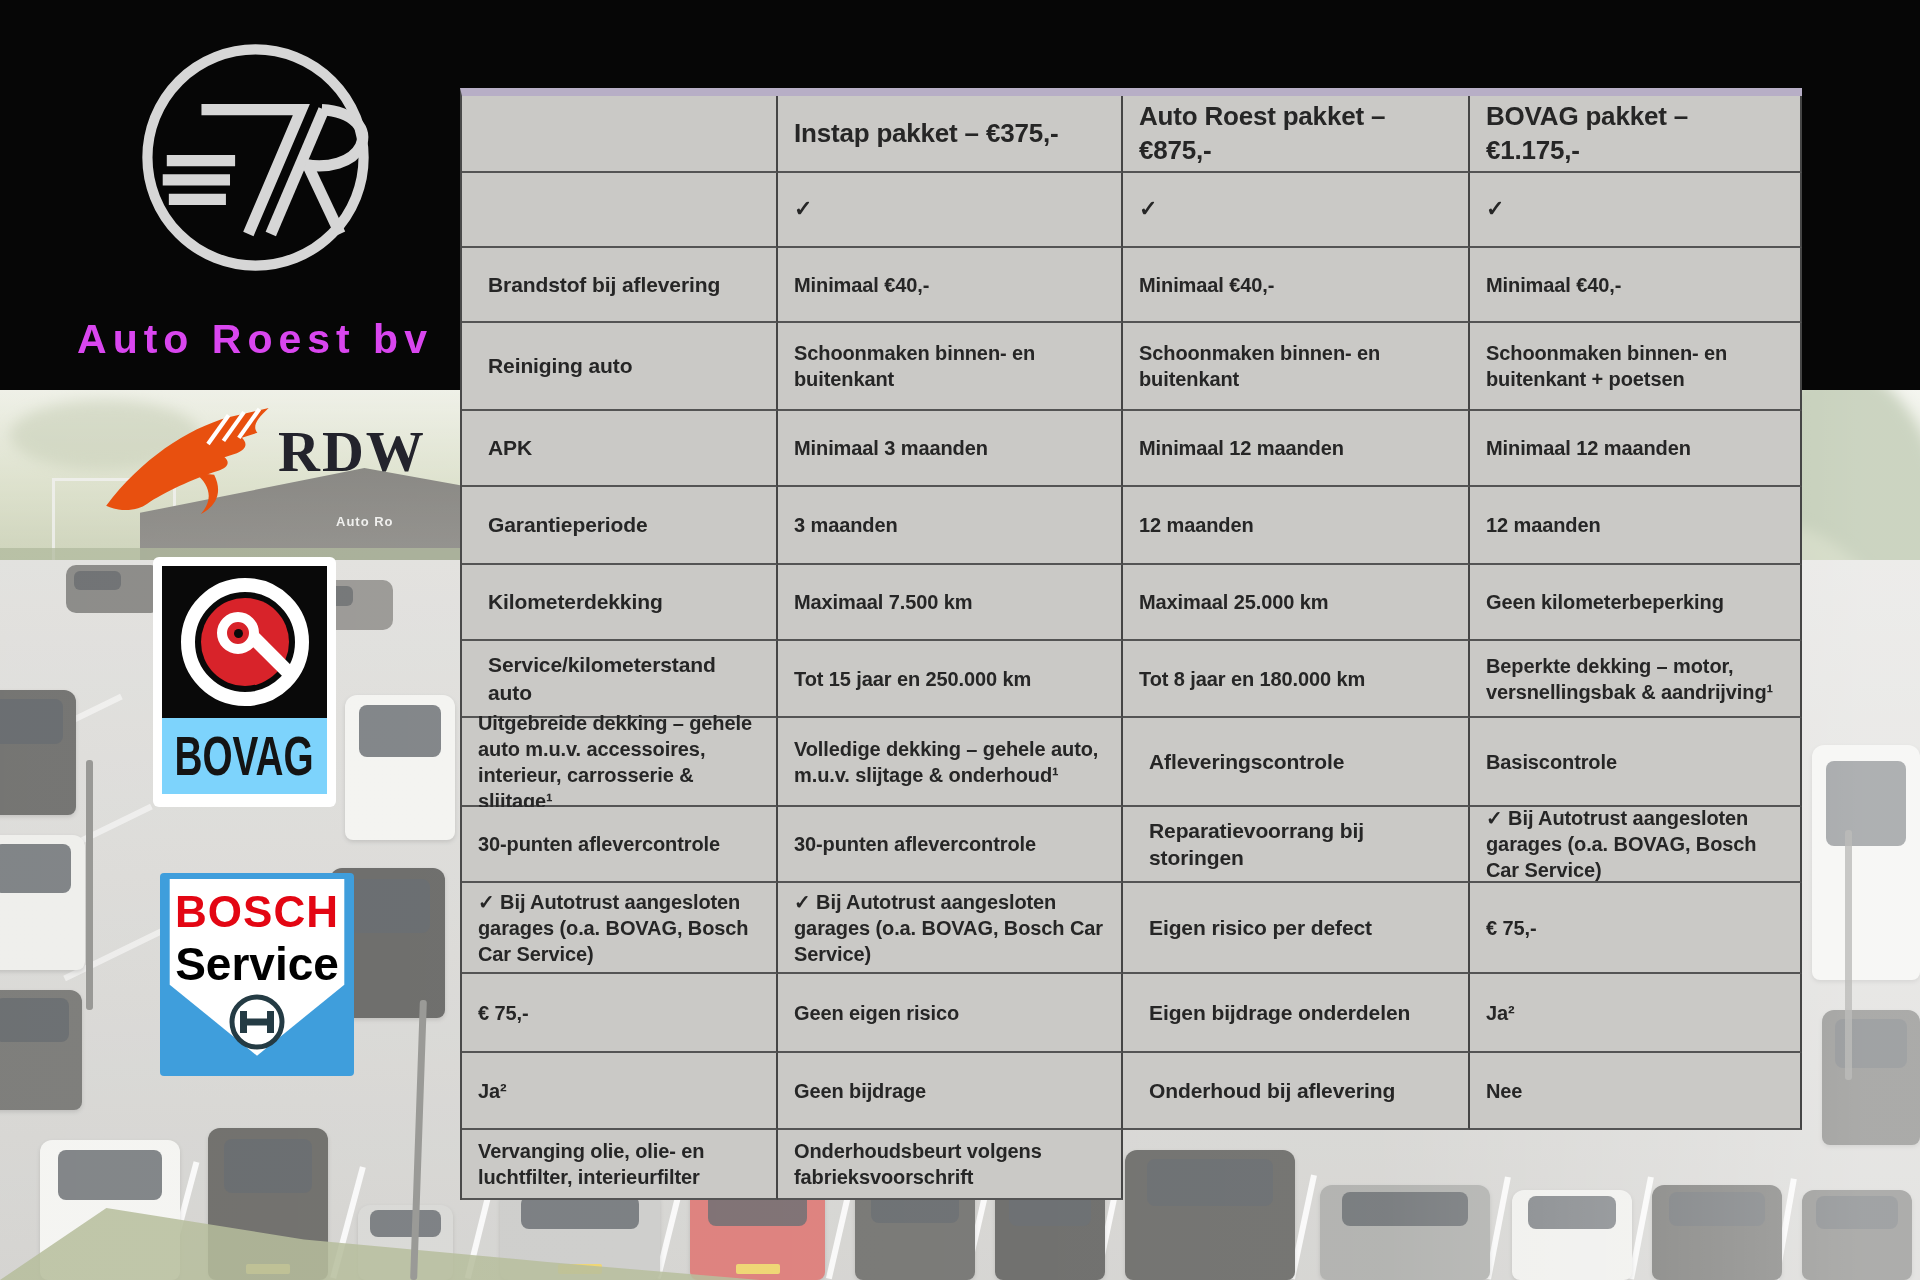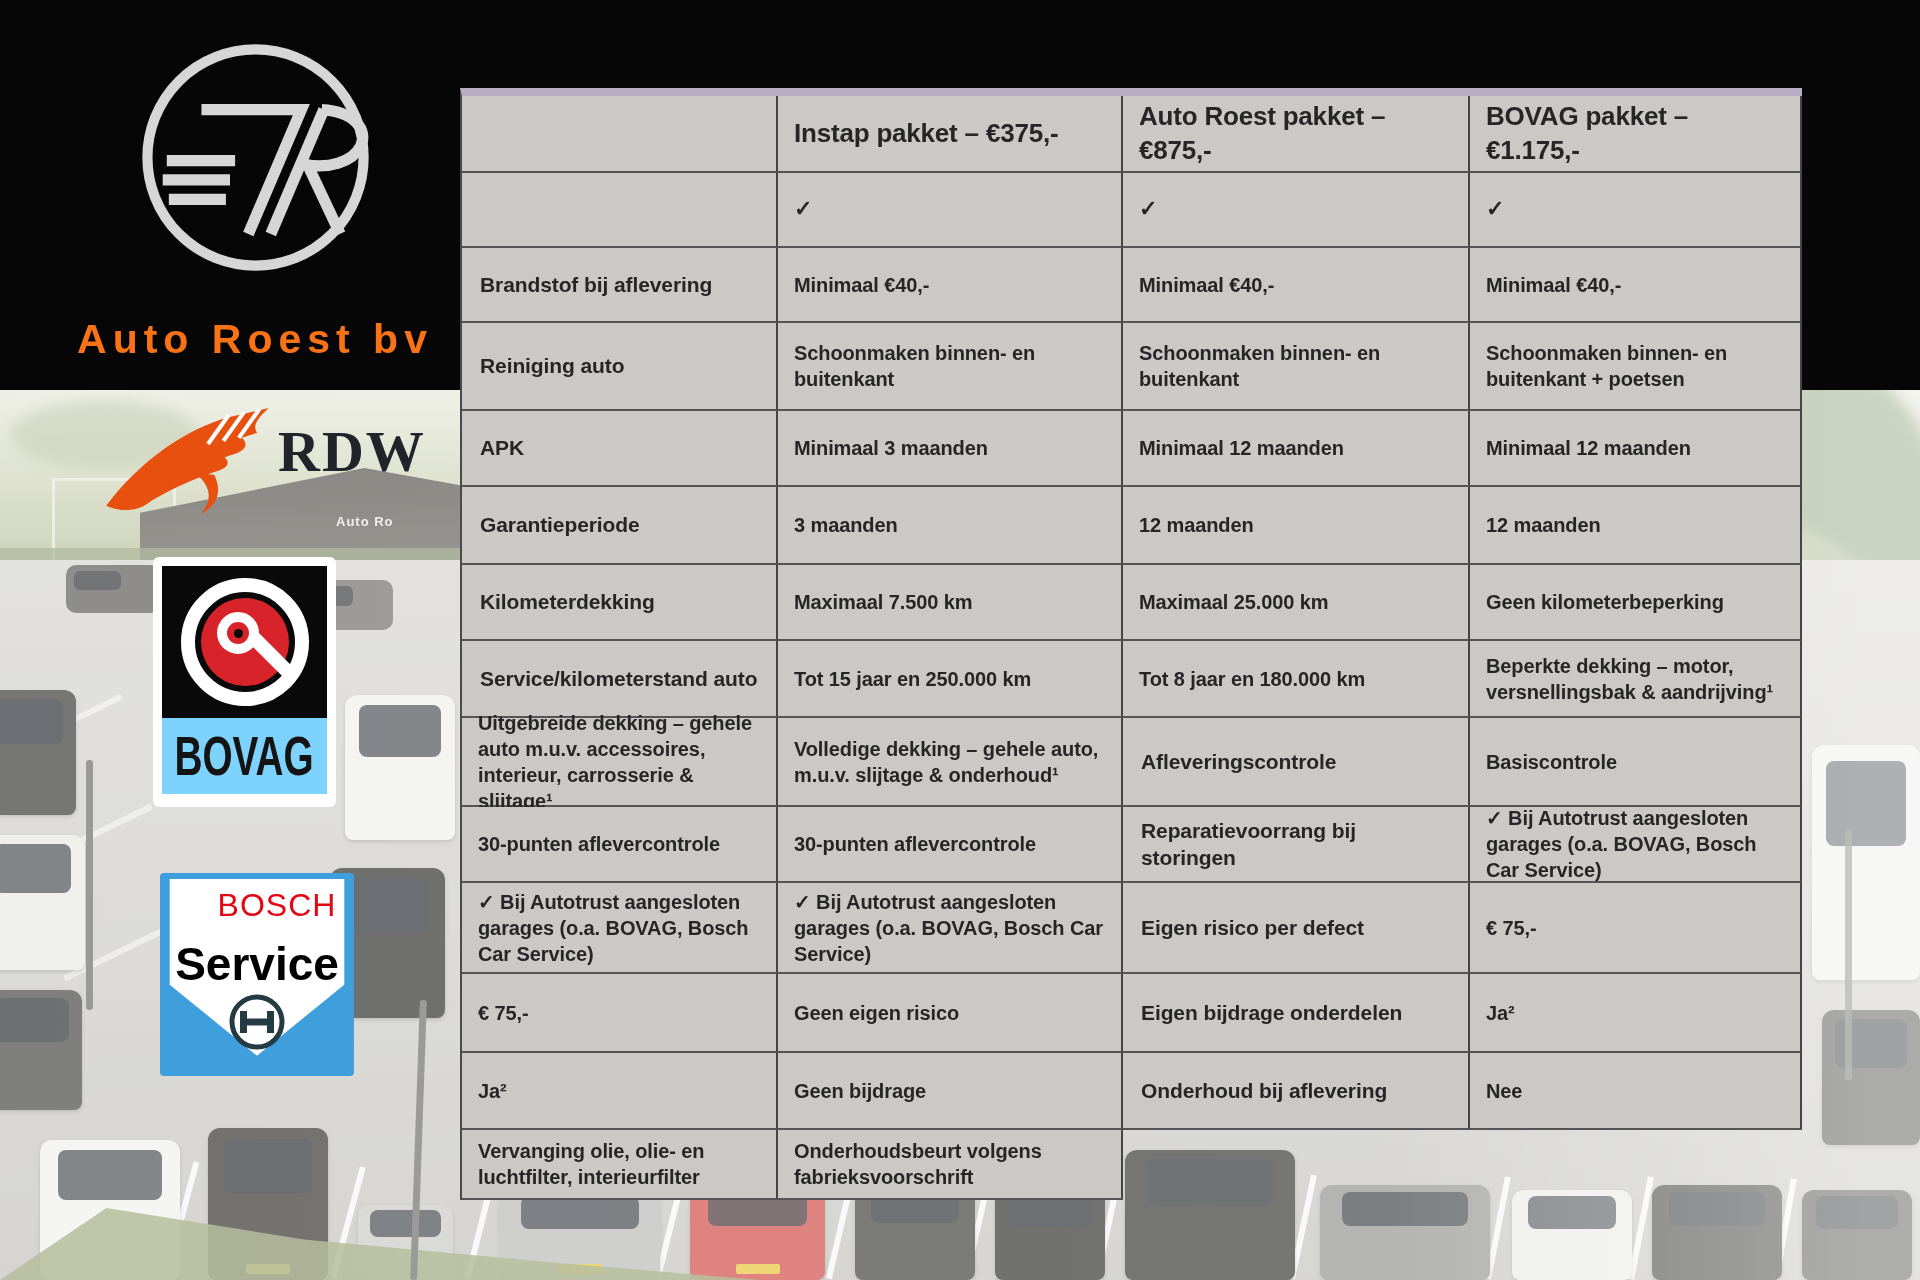--- a/index.html
+++ b/index.html
@@ -29,21 +29,21 @@
   .grass{position:absolute;left:0;top:1190px;width:760px;height:90px;background:#96a171;
          clip-path:polygon(0 100%,14% 20%,40% 55%,72% 80%,100% 100%);opacity:.85;}
   .pole{position:absolute;width:7px;background:#6d6d68;border-radius:3px;}
   .veil{position:absolute;inset:0;
         background:linear-gradient(90deg,rgba(255,255,255,.30) 0%,rgba(255,255,255,.33) 72%,rgba(255,255,255,.55) 97%);}
 
   
   #topbar{position:absolute;left:0;top:0;width:1920px;height:390px;background:#060606;}
   #ar-logo-svg{position:absolute;left:128px;top:28px;}
   #ar-name{position:absolute;left:55px;top:316px;width:400px;text-align:center;
-           color:#f97316;font-size:41px;font-weight:bold;letter-spacing:6px;}
+           color:#d946ef;font-size:41px;font-weight:bold;letter-spacing:6px;}
 
   
   #rdw{position:absolute;left:100px;top:402px;width:420px;height:125px;}
   #rdw-text{position:absolute;left:178px;top:16px;font-family:"Liberation Serif",serif;
             font-weight:bold;font-size:58px;color:#23232c;letter-spacing:2px;}
 
   
   #bovag{position:absolute;left:153px;top:557px;width:183px;height:250px;background:#fff;
          border-radius:6px;padding:9px;box-sizing:border-box;}
   #bovag-top{position:relative;width:100%;height:152px;background:#090909;overflow:hidden;}
@@ -57,35 +57,35 @@
               transform:rotate(-45deg);transform-origin:top center;}
   #bovag-bottom{position:relative;width:100%;height:76px;background:#7dd3fc;display:flex;
                 align-items:center;justify-content:center;}
   #bovag-word{font-size:44px;font-weight:800;color:#141414;transform:scale(.88,1.28);letter-spacing:0px;}
 
   
   #bosch{position:absolute;left:160px;top:873px;width:194px;height:203px;background:#3f9edc;border-radius:4px;}
   #bosch-shield{position:absolute;left:0;top:0;width:100%;height:100%;background:#fff;
                 clip-path:polygon(5% 3%,95% 3%,95% 55%,50% 90%,5% 55%);}
   #bosch-word{position:absolute;left:0;top:14px;width:100%;text-align:center;
-              color:#e30613;font-size:32px;font-weight:400;letter-spacing:1px;margin-left:20px;}
+              color:#e30613;font-size:44px;font-weight:700;letter-spacing:1px;}
   #bosch-service{position:absolute;left:0;top:64px;width:100%;text-align:center;
                  color:#000000;font-size:46px;font-weight:700;}
   #bosch-armature{position:absolute;left:50%;top:118px;margin-left:-31px;}
 
   
   #comp-table{position:absolute;left:460px;top:88px;width:1340px;display:grid;
               grid-template-columns:316px 345px 347px 332px;
               grid-template-rows:77px 75px 75px 88px 76px 78px 76px 77px 89px 76px 91px 79px 77px 70px;
               border-top:8px solid #b7aec6;border-left:2px solid #4a4a4a;}
   .cell{background:#cac9c6;border-right:2px solid #454545;border-bottom:2px solid #545454;
         display:flex;align-items:center;padding:8px 16px;box-sizing:border-box;
         font-weight:bold;color:#262626;font-size:20px;line-height:1.3;letter-spacing:-0.1px;}
   .cell.hdr{font-size:26px;letter-spacing:-0.2px;}
-  .cell.lbl{font-size:21px;padding-left:18px;}
+  .cell.lbl{font-size:21px;padding-left:26px;}
   .cell.chk{font-size:22px;}
 </style>
 </head>
 <body>
 
 <div id="canvas">
 
   <div id="photo">
     <div class="field"></div>
     <div class="tree" style="left:1545px;top:388px;width:230px;height:310px;background:#9fae86;"></div>

